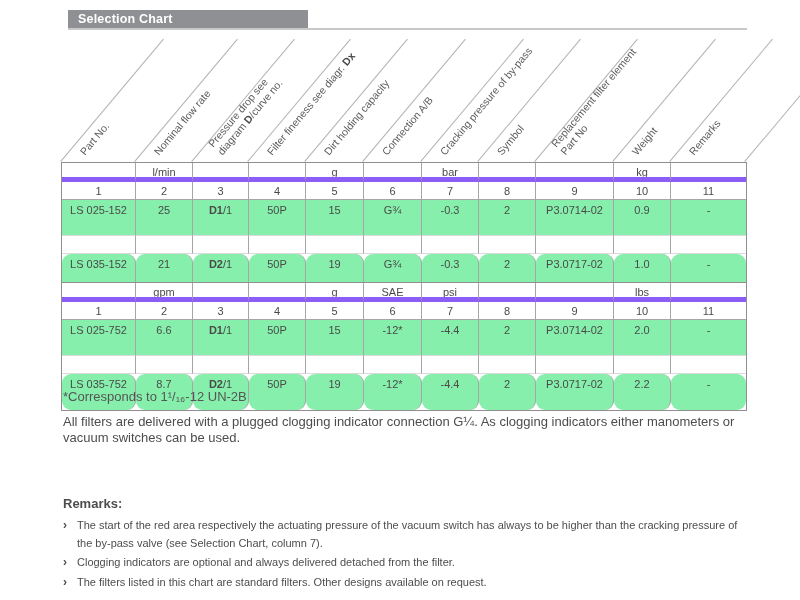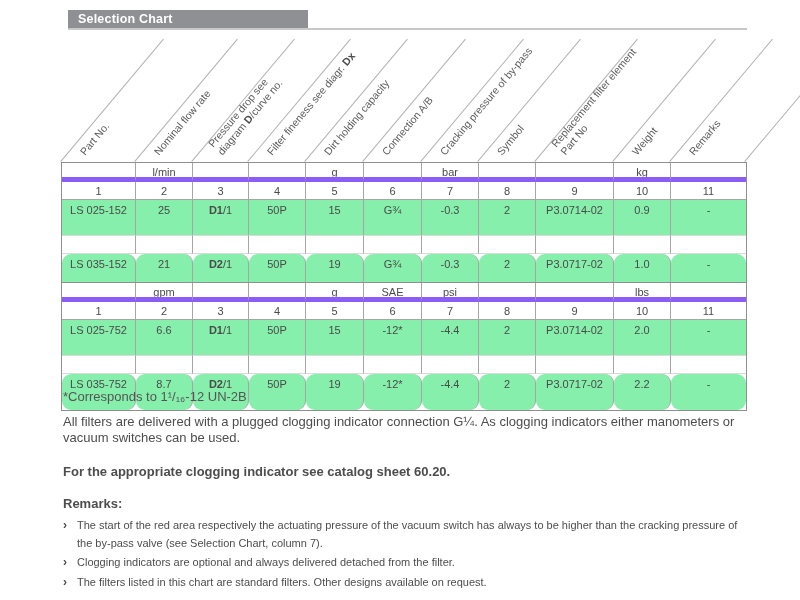--- a/index.html
+++ b/index.html
@@ -269,21 +269,20 @@
         <div class="cell">2</div>
         <div class="cell">P3.0717-02</div>
         <div class="cell">2.2</div>
         <div class="cell">-</div>
       </div>
     </div>
 
   <div class="footnote">*Corresponds to 1¹/₁₆-12 UN-2B</div>
 
   <div class="para p-main">All filters are delivered with a plugged clogging indicator connection G¼. As clogging indicators either manometers or vacuum switches can be used.</div>
-  <div class="para p-catalog">For the appropriate clogging indicator see catalog sheet 60.20.</div>
   <div class="para p-remarks-head">Remarks:</div>
 
   <div class="bullets">
       <div class="bullet-row">
         <span class="bullet-marker">›</span>
         <span class="bullet-text">The start of the red area respectively the actuating pressure of the vacuum switch has always to be higher than the cracking pressure of the by-pass valve (see Selection Chart, column 7).</span>
       </div>
       <div class="bullet-row">
         <span class="bullet-marker">›</span>
         <span class="bullet-text">Clogging indicators are optional and always delivered detached from the filter.</span>

